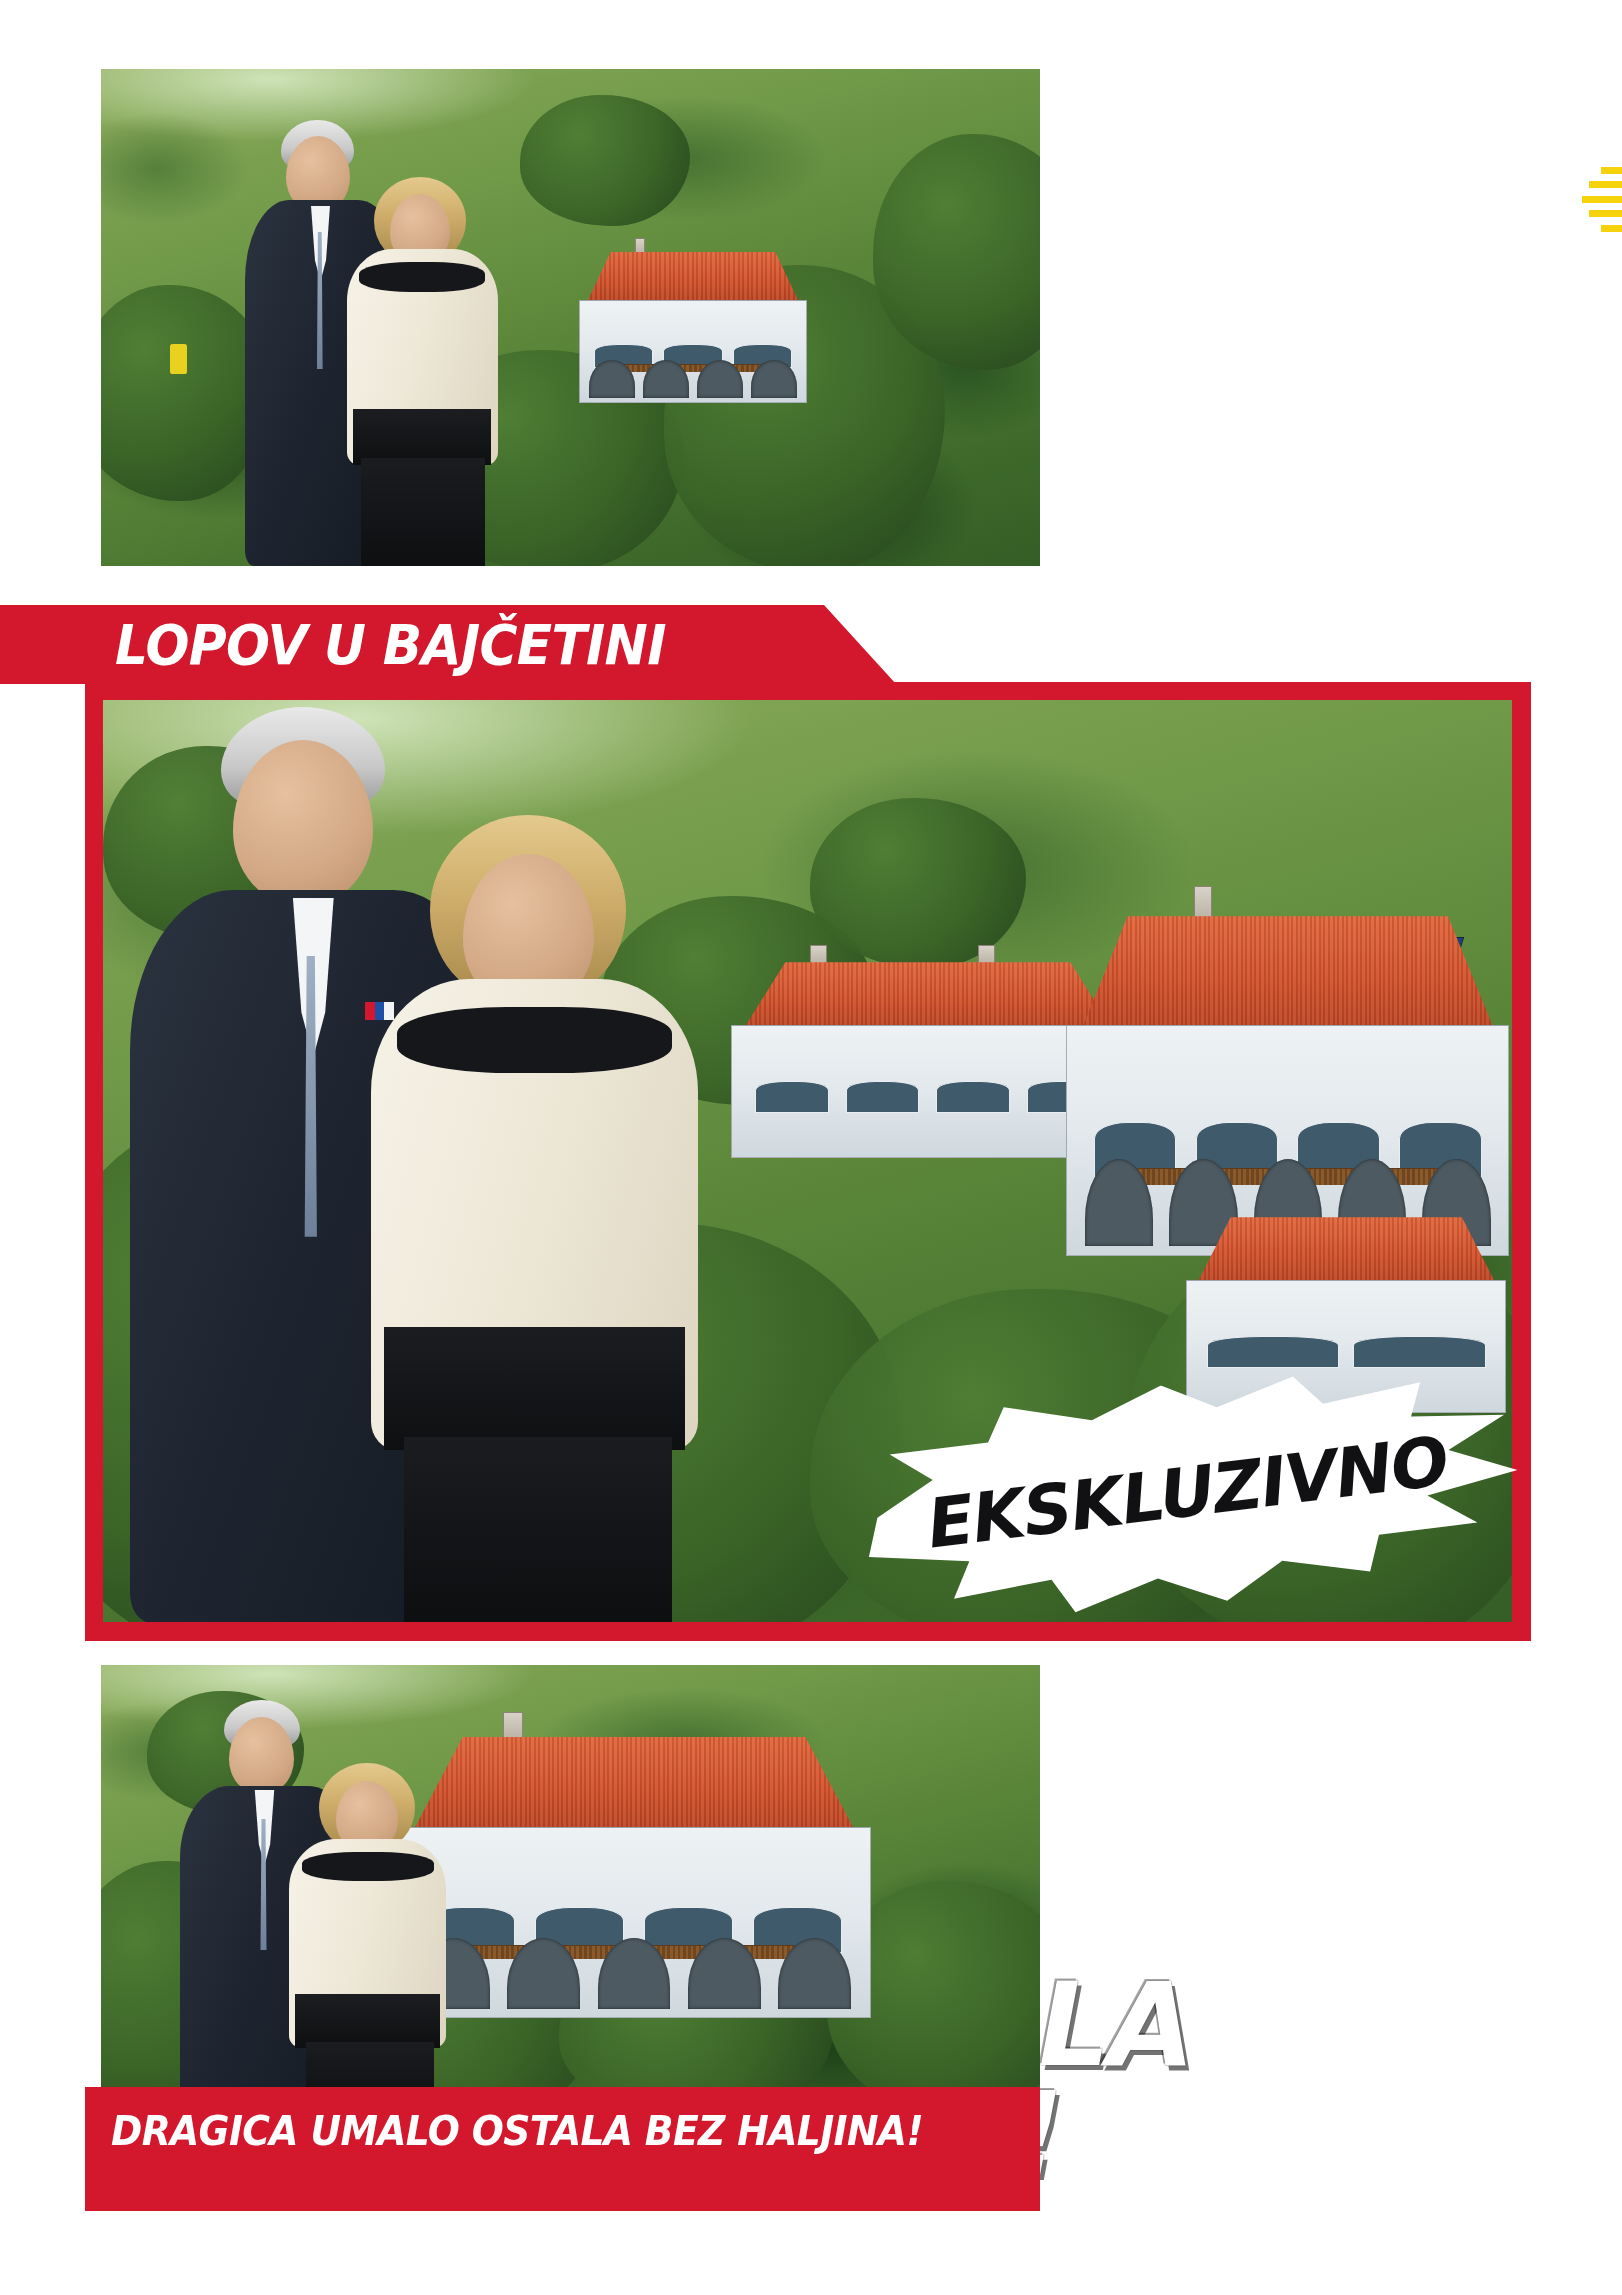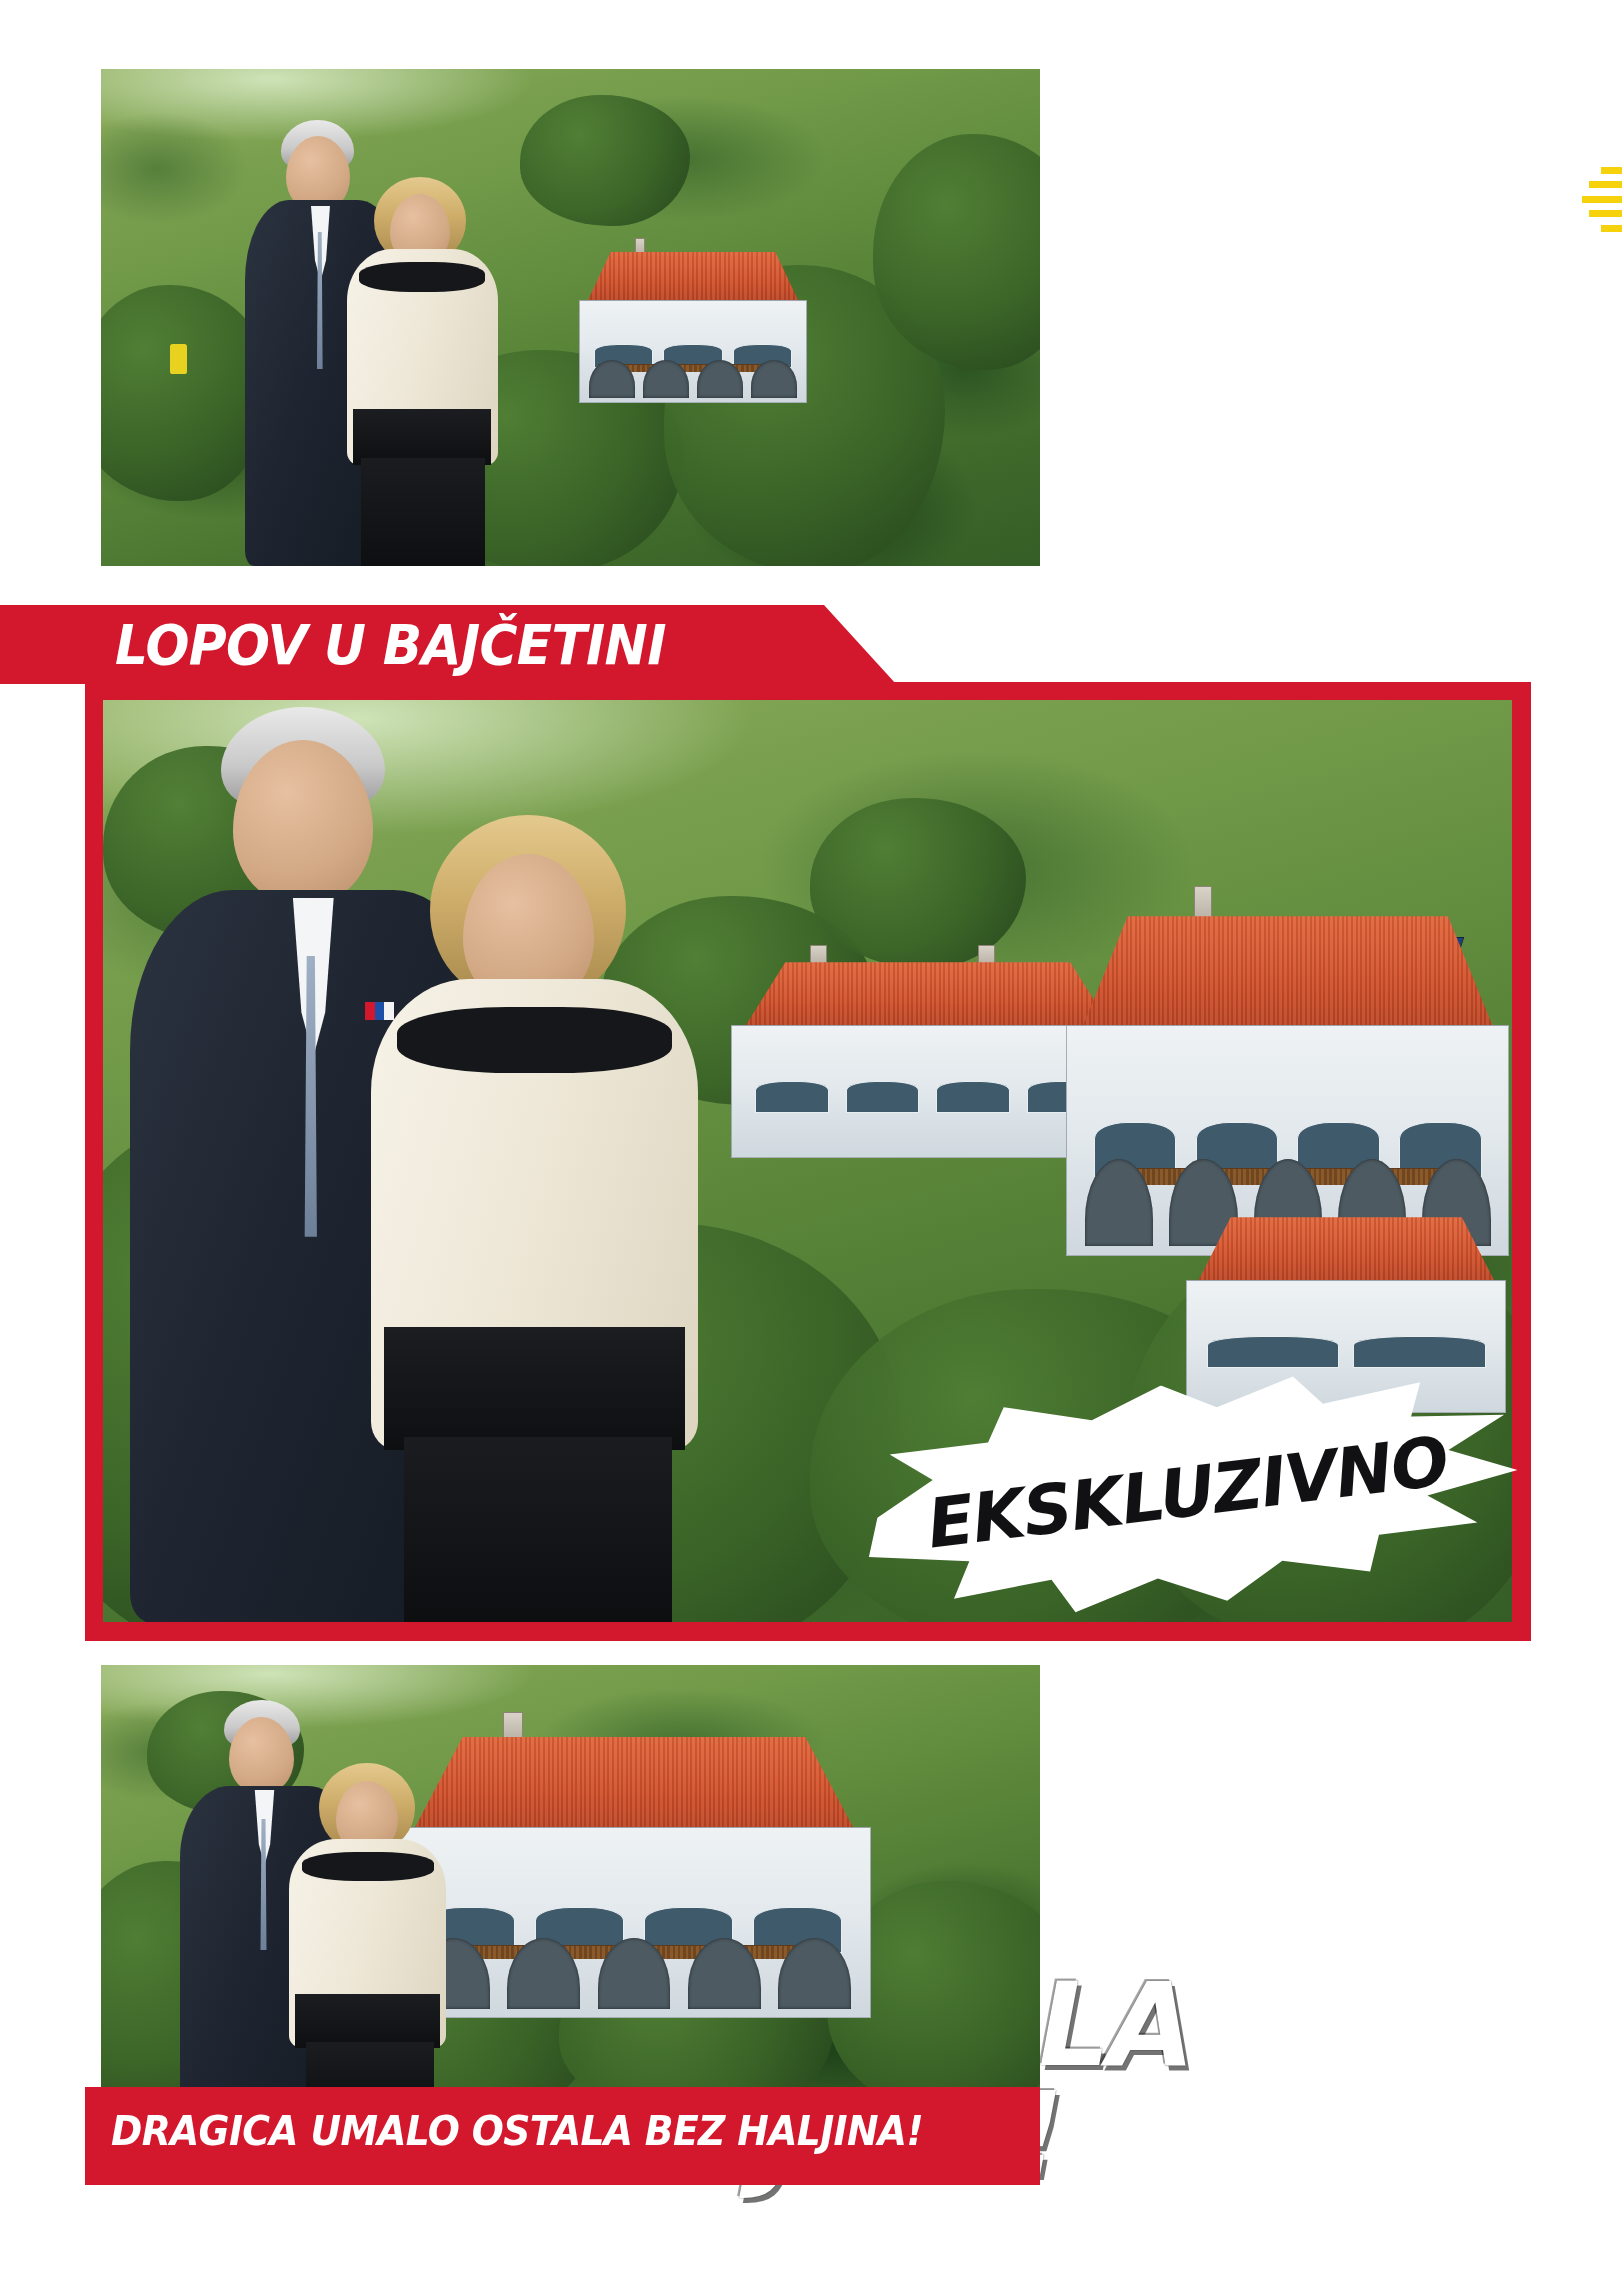--- a/index.html
+++ b/index.html
@@ -282,21 +282,21 @@
   }
   #hero-headline div { white-space: nowrap; }
 
   
   #thumb-bottom { left: 101px; top: 1665px; width: 939px; height: 435px; }
   #caption-bar {
     position: absolute;
     left: 85px;
     top: 2087px;
     width: 955px;
-    height: 98px;
+    height: 124px;
     background: #d3172c;
   }
   #caption-bar .cap-text {
     position: absolute;
     left: 26px;
     top: 19.6px;
     font-family: "DejaVu Sans", sans-serif;
     font-weight: 700;
     font-style: italic;
     font-size: 41px;

